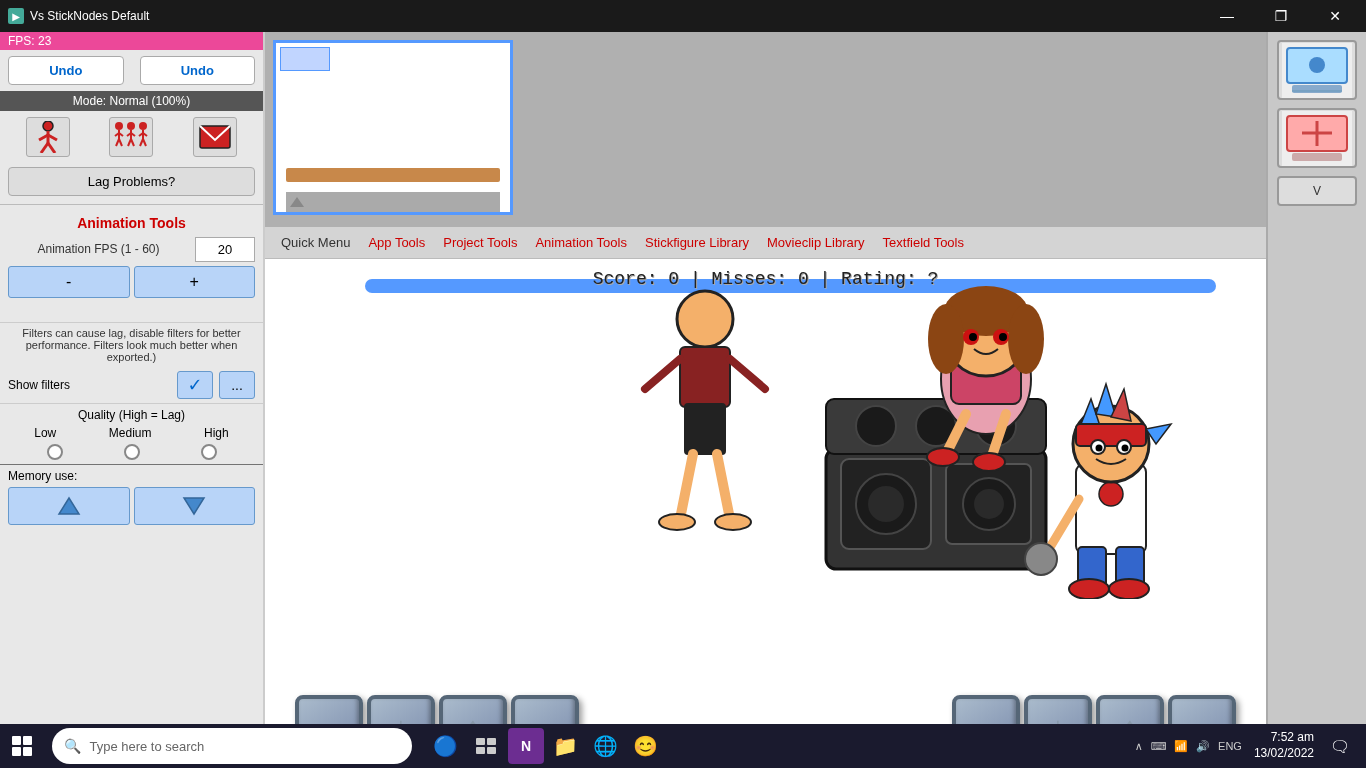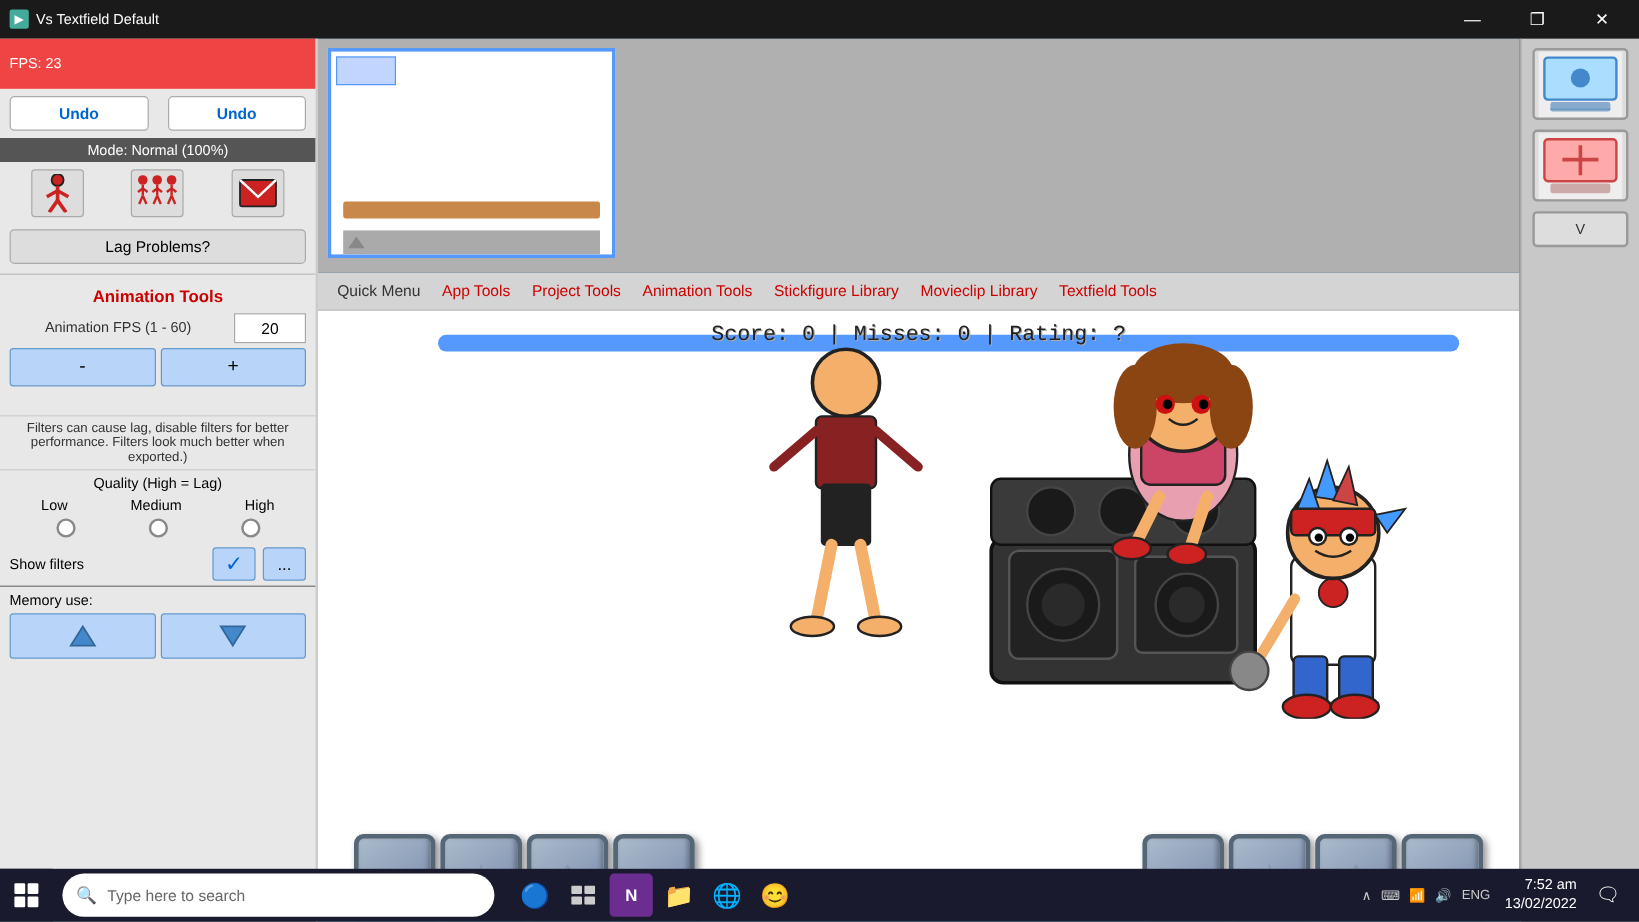--- a/index.html
+++ b/index.html
@@ -74,24 +74,24 @@
       background: #e8e8e8;
       border-right: 2px solid #ccc;
       display: flex;
       flex-direction: column;
       overflow-y: auto;
       flex-shrink: 0;
     }
 
     
     #fps-bar {
-      background: #ef4444;
+      background: #ec4899;
       color: #fff;
       font-size: 12px;
-      padding: 14px 8px;
+      padding: 2px 8px;
       display: flex;
       align-items: center;
     }
 
     
     #undo-redo {
       display: flex;
       padding: 6px 8px;
       gap: 16px;
     }
@@ -631,21 +631,21 @@
     }
 
     .check-mark { color: #0066cc; font-size: 18px; }
   </style>
 </head>
 <body>
 
 <div id="titlebar">
   <div id="titlebar-left">
     <div id="titlebar-icon">▶</div>
-    <span>Vs Textfield Default</span>
+    <span>Vs StickNodes Default</span>
   </div>
   <div id="titlebar-controls">
     <div class="titlebar-btn">—</div>
     <div class="titlebar-btn">❐</div>
     <div class="titlebar-btn close">✕</div>
   </div>
 </div>
 
 <div id="main-layout">
 
@@ -716,40 +716,40 @@
         <div class="fps-adjust-btn">-</div>
         <div class="fps-adjust-btn">+</div>
       </div>
     </div>
 
     <div id="filters-info">
       <span>Filters can cause lag, disable filters for better performance.
 Filters look much better when exported.)</span>
     </div>
 
+    <div id="show-filters-row">
+      <span id="show-filters-label">Show filters</span>
+      <div class="filter-btn">
+        <span class="check-mark">✓</span>
+      </div>
+      <div class="filter-btn">...</div>
+    </div>
+
     <div id="quality-section">
       <div id="quality-label">Quality (High = Lag)</div>
       <div id="quality-options">
         <span>Low</span>
         <span>Medium</span>
         <span>High</span>
       </div>
       <div id="quality-radio-row">
         <div class="quality-radio"></div>
         <div class="quality-radio"></div>
         <div class="quality-radio"></div>
       </div>
-    </div>
-
-    <div id="show-filters-row">
-      <span id="show-filters-label">Show filters</span>
-      <div class="filter-btn">
-        <span class="check-mark">✓</span>
-      </div>
-      <div class="filter-btn">...</div>
     </div>
 
     <div id="memory-section">
       <div id="memory-label">Memory use:</div>
       <div id="memory-btns">
         <div class="memory-btn">
           <svg width="24" height="24" viewBox="0 0 24 24">
               <polygon points="12,4 22,20 2,20" fill="#4488cc" stroke="#336699" stroke-width="1.5"></polygon>
             </svg>
         </div>

